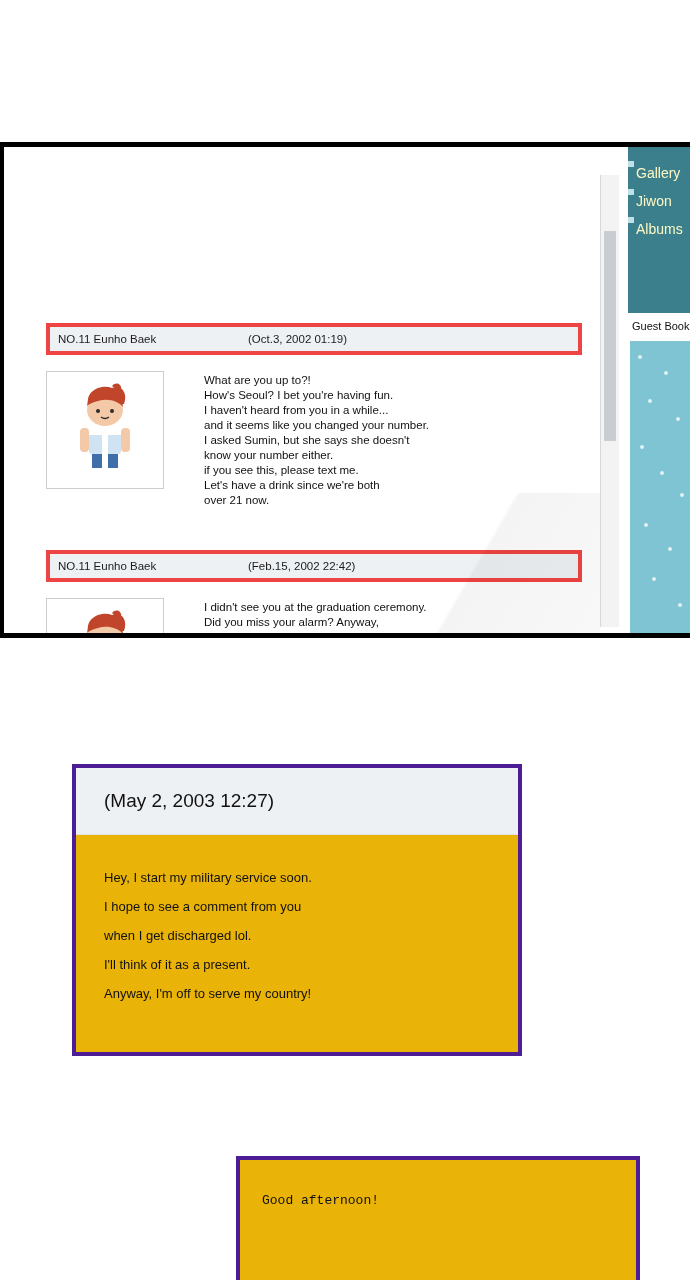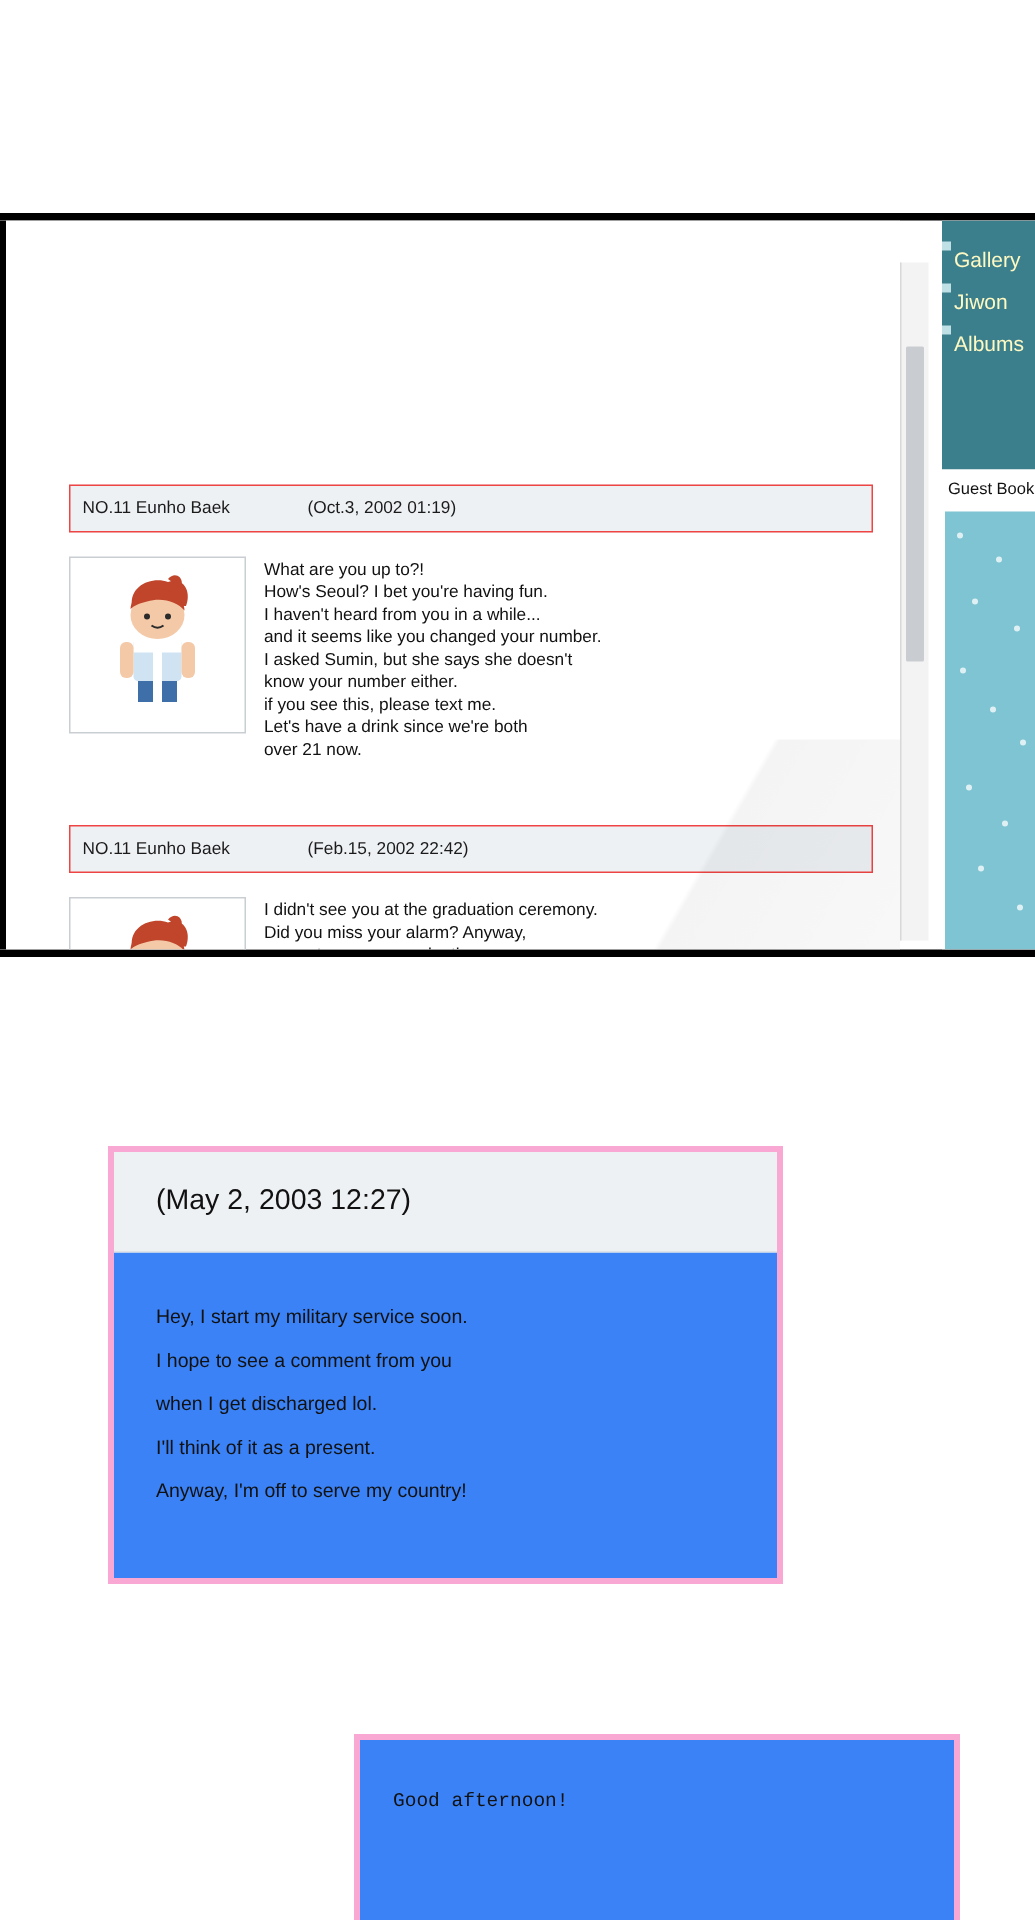--- a/index.html
+++ b/index.html
@@ -57,45 +57,46 @@
   }
 
   .entry {
     position: absolute;
     left: 42px;
     width: 536px;
   }
   .entry-header {
     height: 32px;
     background: #eef1f4;
-    border: 1px solid #ef4444;
+    border: 4px solid #ef4444;
     box-sizing: border-box;
     display: flex;
     align-items: center;
     font-size: 11.5px;
     color: #1b1b1b;
+    gap: 40px;
   }
   .entry-author { padding-left: 8px; width: 150px; }
   .entry-date { }
 
   .entry-body {
     display: flex;
     margin-top: 16px;
   }
   .avatar-box {
     width: 118px;
     height: 118px;
     border: 1px solid #c9ced3;
     background: #ffffff;
     box-sizing: border-box;
     position: relative;
     flex: 0 0 auto;
   }
   .entry-text {
-    margin-left: 12px;
+    margin-left: 40px;
     font-size: 11.5px;
     line-height: 15px;
     color: #111111;
     white-space: pre-line;
     padding-top: 2px;
   }
 
   
   .avatar-svg { position: absolute; left: 50%; top: 50%; transform: translate(-50%,-50%); }
 
@@ -181,22 +182,22 @@
   .side-panel .dot {
     position: absolute;
     width: 4px; height: 4px;
     background: rgba(255,255,255,0.75);
     border-radius: 50%;
   }
 
   
   .msg-box {
     position: absolute;
-    background: #3b82f6;
-    border: 4px solid #f9a8d4;
+    background: #eab308;
+    border: 4px solid #4c1d95;
     box-sizing: border-box;
   }
   .msg-date {
     background: #eef1f4;
     border-bottom: 1px solid #dfe3e7;
     font-size: 19px;
     color: #111111;
     padding: 22px 0 22px 28px;
     box-sizing: border-box;
   }

